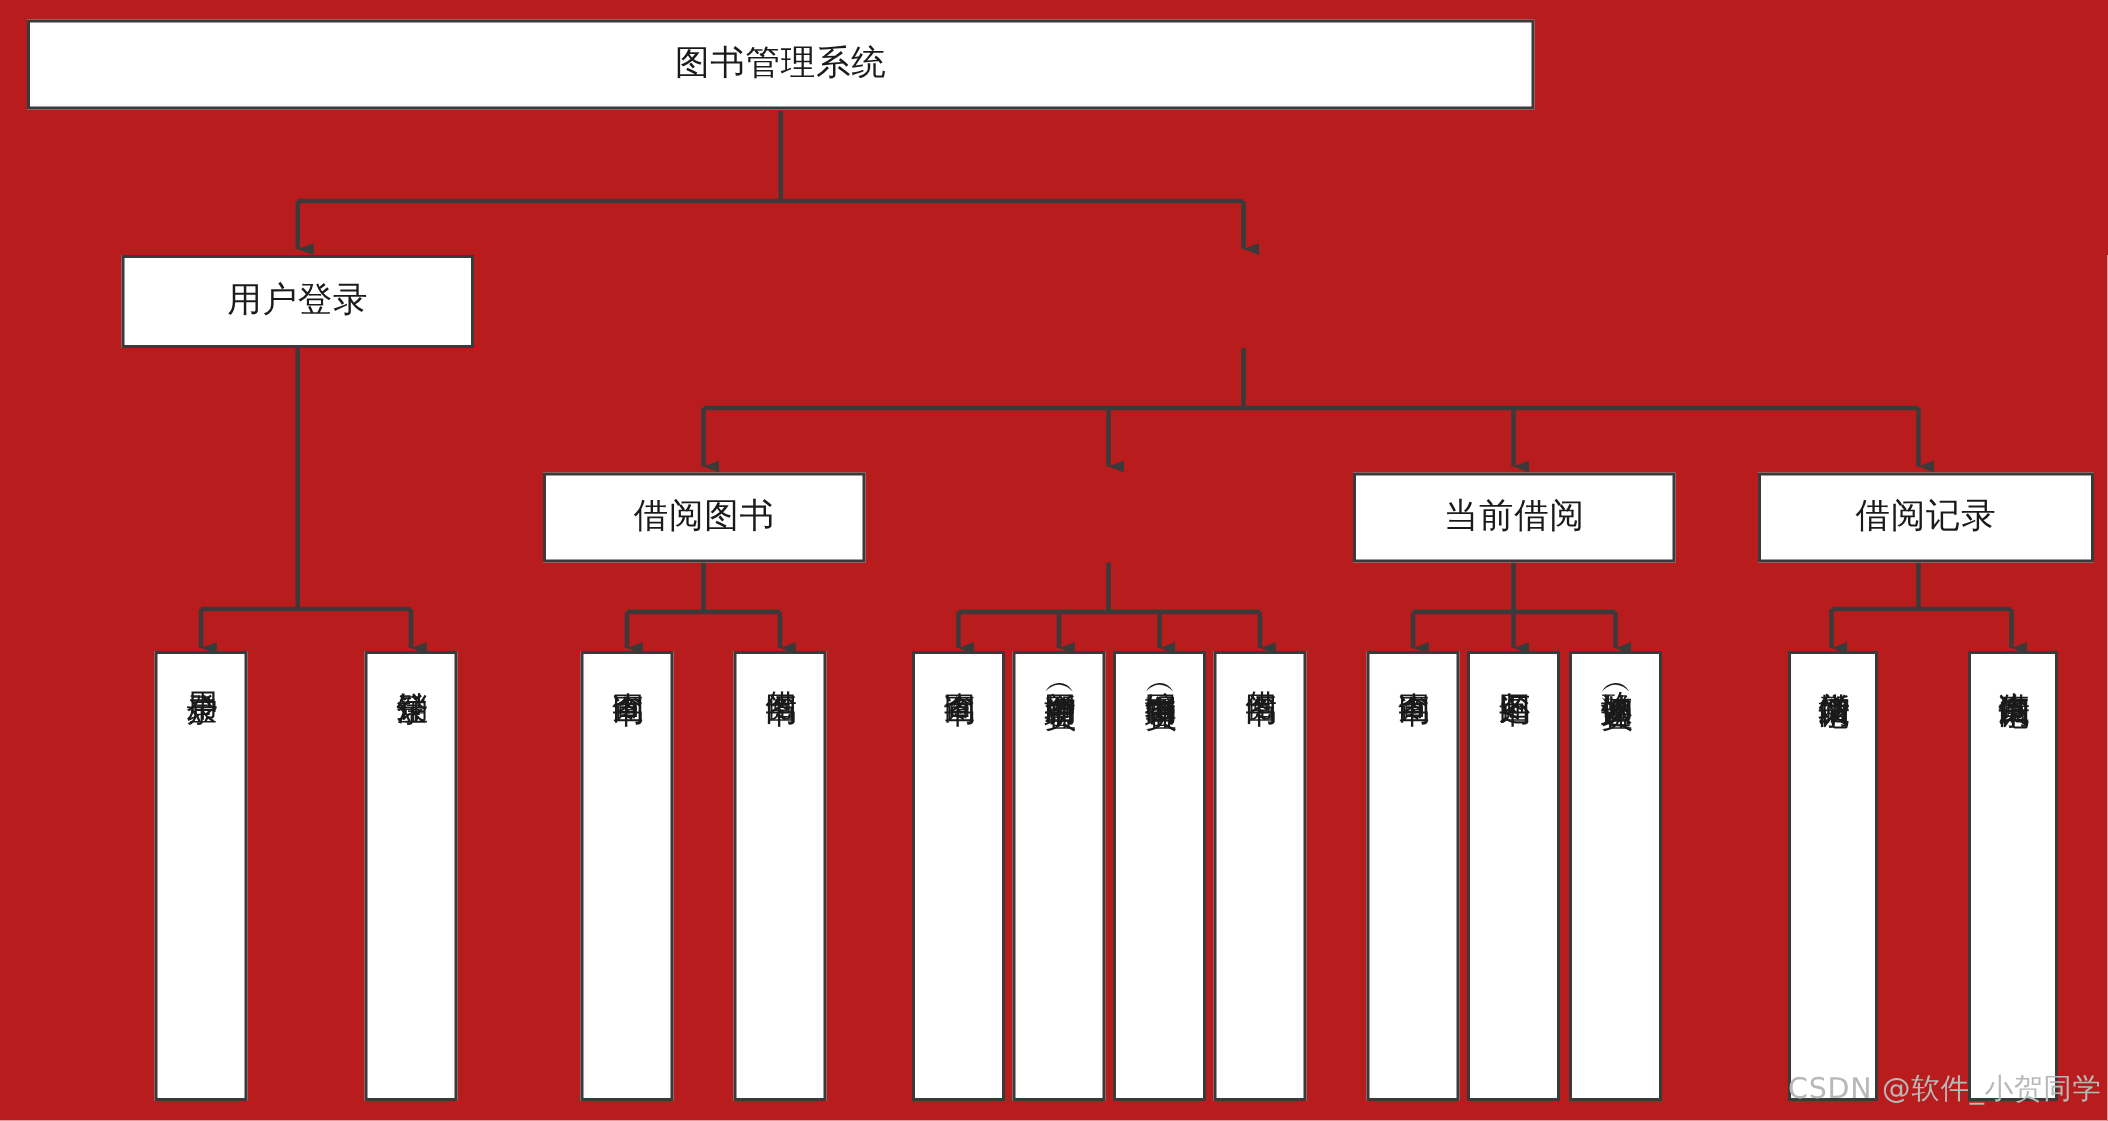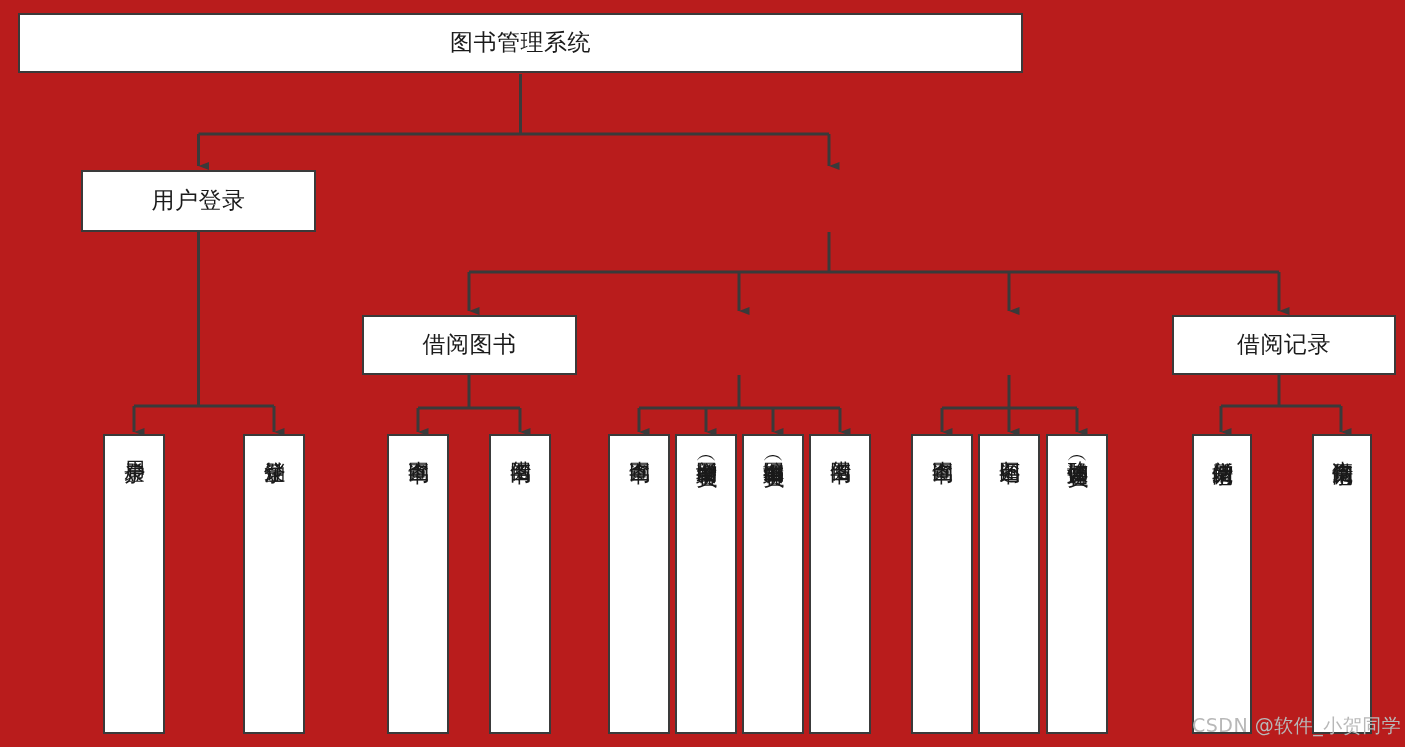--- a/index.html
+++ b/index.html
@@ -125,20 +125,23 @@
     <span class="label">图书管理系统</span>
   </div>
 
   <div class="node node-h" style="left:81px; top:170px; width:235px; height:62px;">
     <span class="label">用户登录</span>
   </div>
 
   <div class="node node-h" style="left:362px; top:315px; width:215px; height:60px;">
     <span class="label">借阅图书</span>
   </div>
+  <div class="node node-h" style="left:902px; top:315px; width:215px; height:60px;">
+    <span class="label">当前借阅</span>
+  </div>
   <div class="node node-h" style="left:1172px; top:315px; width:224px; height:60px;">
     <span class="label">借阅记录</span>
   </div>
 
   <div class="node node-v" style="left:103px; top:434px; width:62px; height:300px;">
     <span class="label">用户登录</span>
   </div>
   <div class="node node-v" style="left:243px; top:434px; width:62px; height:300px;">
     <span class="label">注销登录</span>
   </div>

